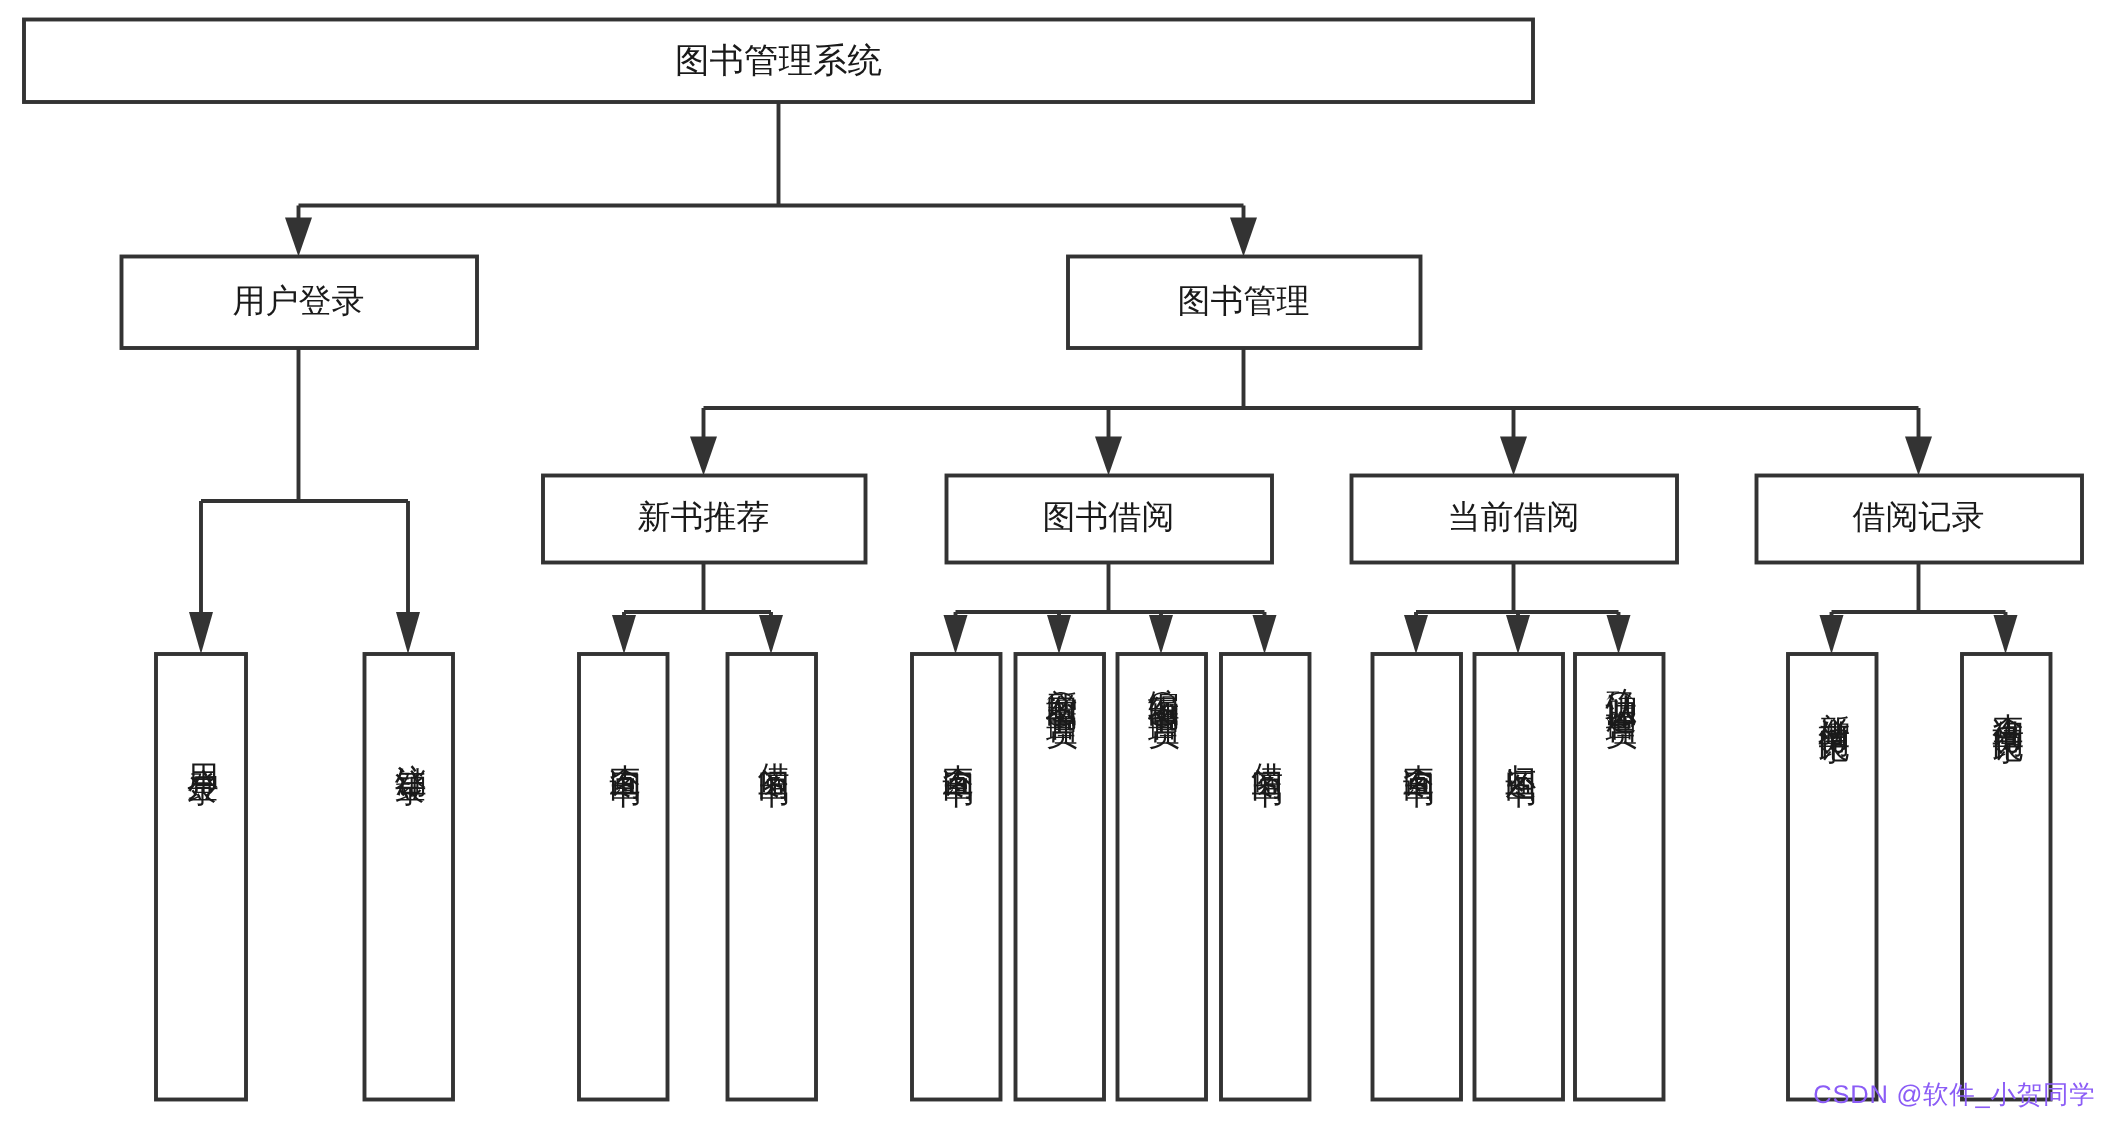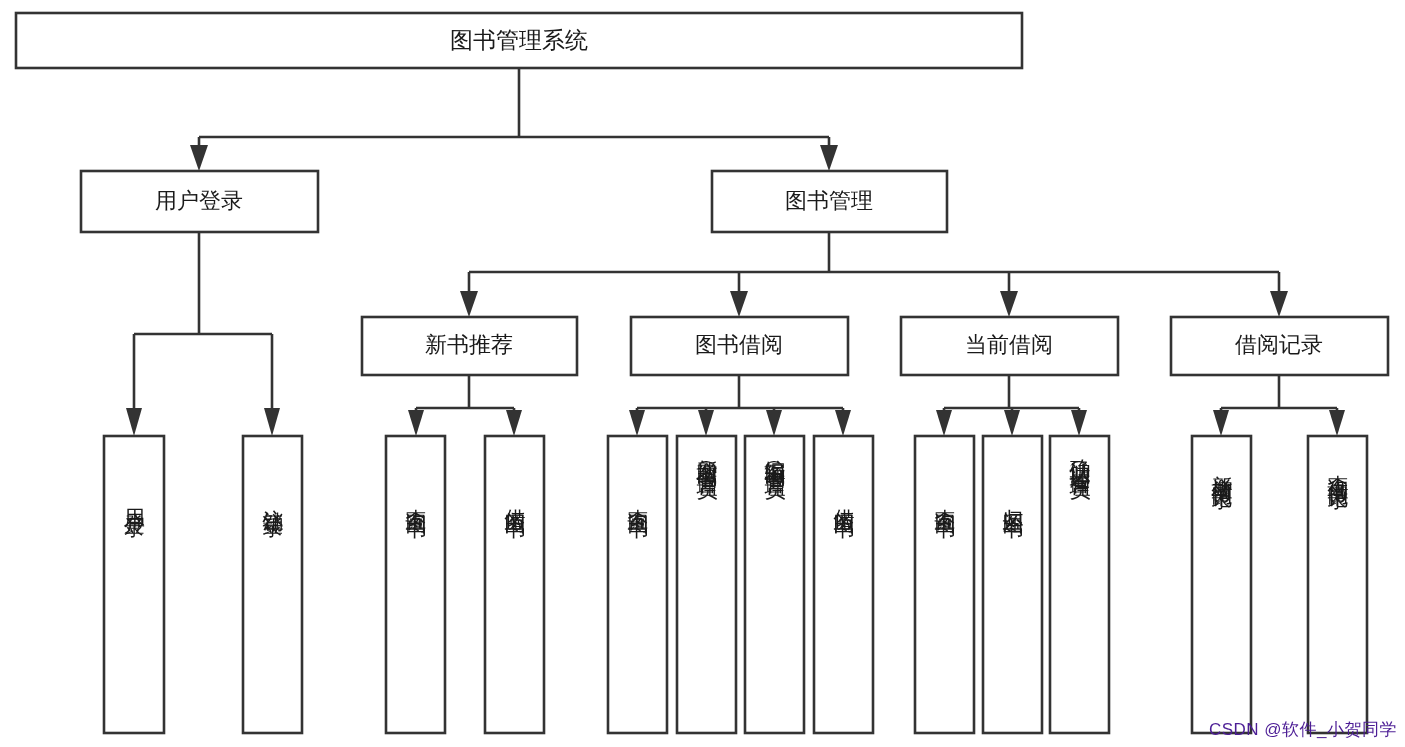--- a/index.html
+++ b/index.html
@@ -67,21 +67,21 @@
     color: #1a1a1a;
     letter-spacing: 3px;
     white-space: nowrap;
   }
   .watermark {
     position: absolute;
     right: 8px;
     bottom: 6px;
     font-family: "Liberation Sans", "DejaVu Sans", sans-serif;
     font-size: 17px;
-    color: #4c1d95;
+    color: #8b5cf6;
     letter-spacing: 0.5px;
     user-select: none;
   }
 </style>
 </head>
 <body>
 
 <div id="diagram-root">
 
   <svg id="flowchart" viewBox="0 0 1405 747">

